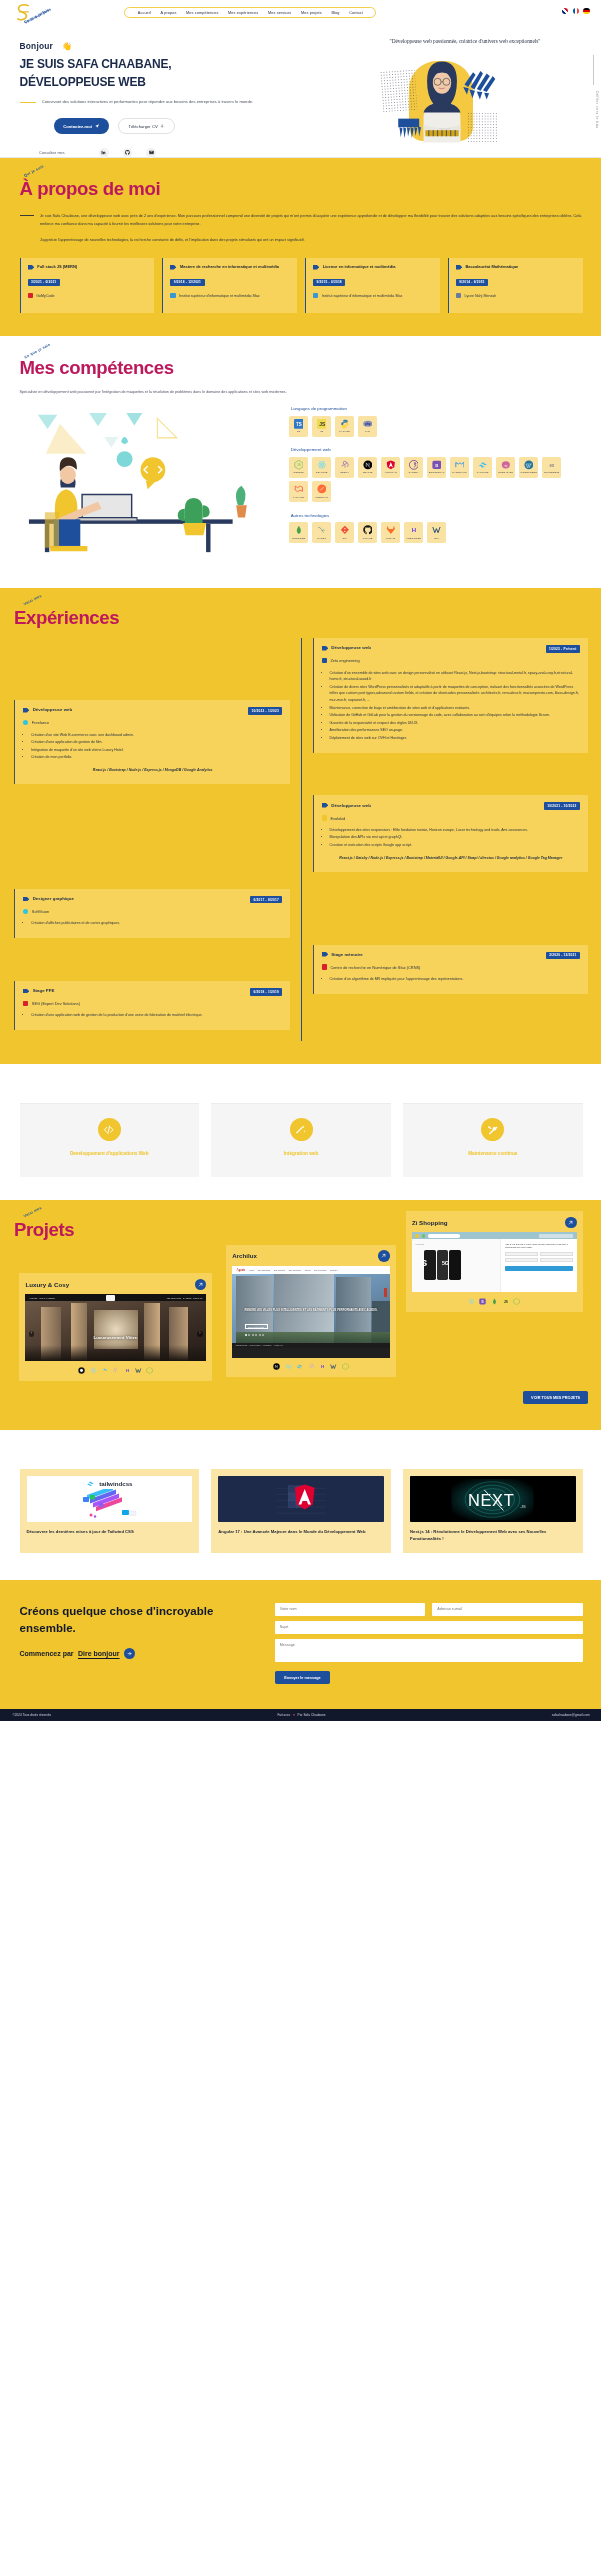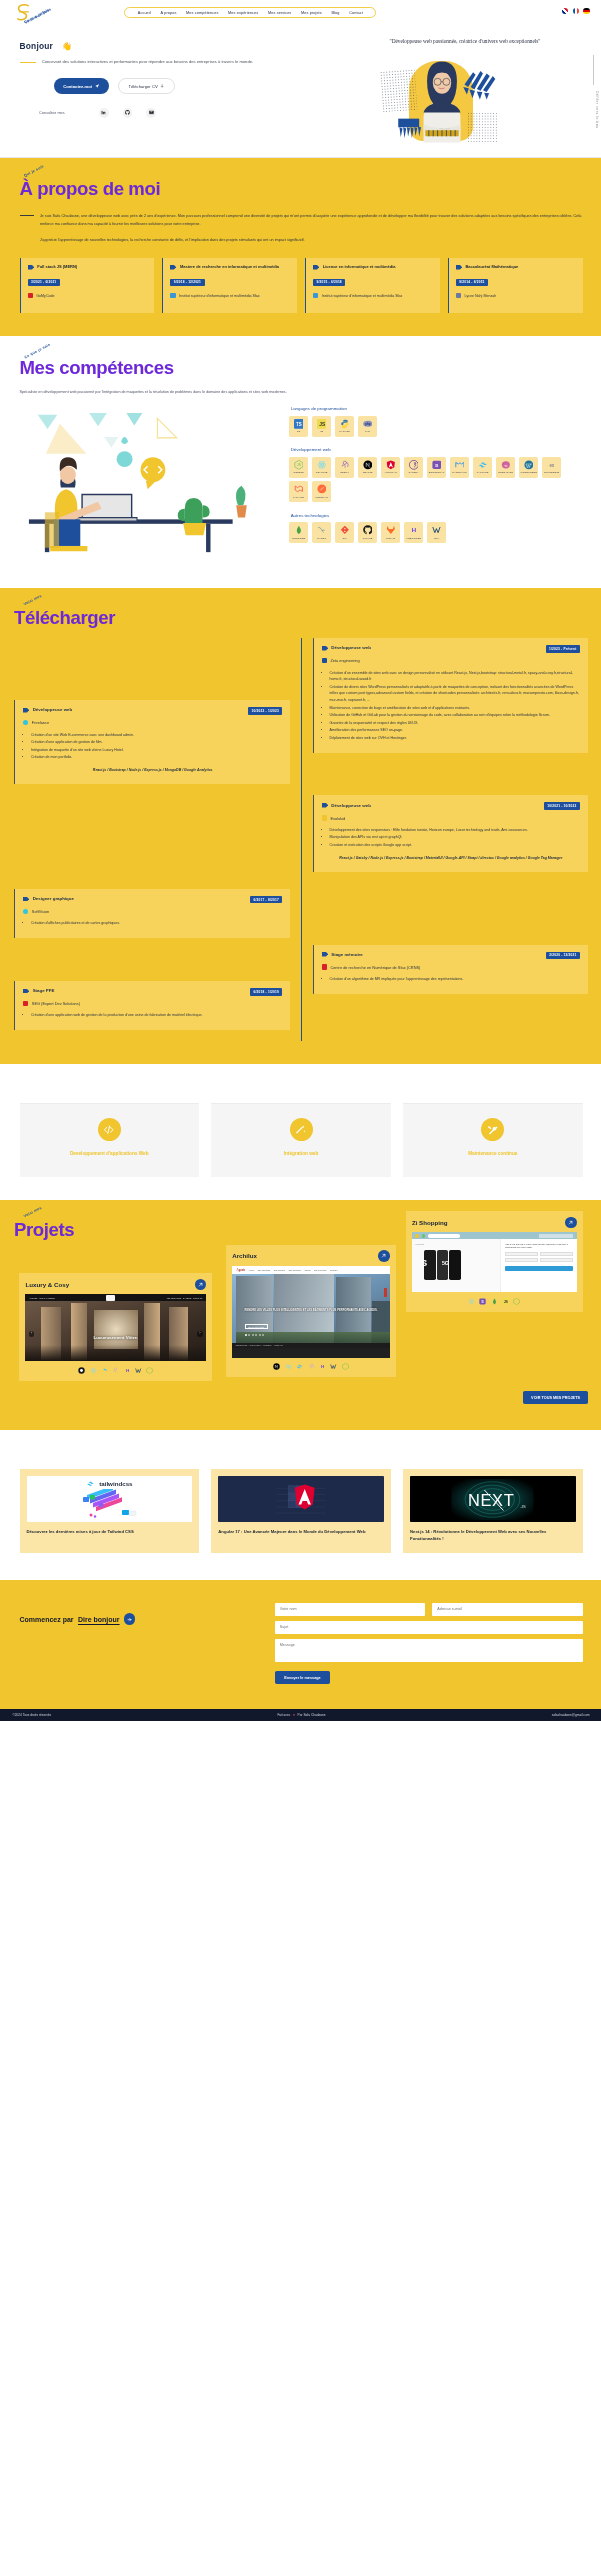--- a/index.html
+++ b/index.html
@@ -71,21 +71,21 @@
   .paint2 { position:absolute; left:34px; top:66px; width:37px; height:25px; }
   .scroll-line { position:absolute; right:8px; top:30px; width:0.9px; height:30px; background:#c9c9c9;}
   .scroll-text { position:absolute; right:3.5px; top:66px; font-size:3.5px; color:#8b8b8b;
                  writing-mode:vertical-rl; letter-spacing:0.5px;}
 
   
   .sec-yellow { background:#f0c52e; position:relative; }
   .sec-white { background:#fff; position:relative; }
   .eyebrow { font-size:3.7px; color:#1d4f9c; transform:rotate(-28deg); display:inline-block;
              position:absolute; font-weight:600; letter-spacing:0.3px;}
-  .big-title { font-size:18.6px; font-weight:bold; letter-spacing:-0.4px; color:#6d28d9;}
+  .big-title { font-size:18.6px; font-weight:bold; letter-spacing:-0.4px; color:#be185d;}
 
   
   .about { padding:19.5px 19.5px 23px 19.5px; }
   .about .eyebrow { left:23px; top:10.6px; }
   .about-body { display:flex; gap:6.2px; margin-top:12.4px; }
   .about-body .dash { background:#3a3a3a; margin-top:3.5px; width:14px;}
   .about-p { font-size:3.8px; line-height:2.25; color:#2e3440; }
   .about-p2 { font-size:3.8px; line-height:2.2; color:#2e3440; margin-top:7px; }
   .edu-grid { display:grid; grid-template-columns:repeat(4,1fr); gap:8px; margin-top:14px;}
   .edu-card { background:#f6d israel; }
@@ -219,20 +219,24 @@
       <span class="flag fr"></span>
       <span class="flag de"></span>
     </div>
   </div>
 
   <section class="hero">
     <div class="hero-left">
       <div class="bonjour">
         <span>Bonjour</span>
         <span class="wave">👋</span>
+      </div>
+      <div class="hero-title">
+        <div>JE SUIS SAFA CHAABANE,</div>
+        <div>DÉVELOPPEUSE WEB</div>
       </div>
       <div class="hero-sub">
         <span class="dash"></span>
         <p>Concevant des solutions interactives et performantes pour répondre aux besoins des entreprises à travers le monde.</p>
       </div>
       <div class="hero-btns">
         <button class="btn-primary">
           <span>Contactez-moi</span>
           <svg viewBox="0 0 16 16" width="4.4" height="4.4">
               <path d="M15 1 1 7l5 2 2 5z" fill="#fff"></path>
@@ -687,21 +691,21 @@
               </div>
           </div>
         </div>
 
       </div>
     </div>
   </section>
 
   <section class="sec-yellow exp">
     <span class="eyebrow">Voici mes</span>
-    <h2 class="big-title">Télécharger</h2>
+    <h2 class="big-title">Expériences</h2>
     <div class="exp-wrap">
 
       <div class="exp-col left">
         <div class="spacer-lg"></div>
 
         <div class="exp-card">
           <div class="exp-head">
             <div class="exp-role">
               <svg class="arrowtag" viewBox="0 0 14 10">
                   <path d="M0 0h9l5 5-5 5H0z" fill="#1d4f9c"></path>
@@ -1194,20 +1198,21 @@
             <text x="100" y="43" font-size="6" fill="#ddd" font-family="Liberation Sans">.JS</text>
           </svg>
         </div>
         <div class="blog-t">Next.js 14 : Révolutionne le Développement Web avec ses Nouvelles Fonctionnalités !</div>
       </div>
     </div>
   </section>
 
   <section class="contact">
     <div class="contact-left">
+      <div class="contact-h">Créons quelque chose d'incroyable ensemble.</div>
       <div class="contact-sub">
         <span>Commencez par</span>
         <u>Dire bonjour</u>
         <span class="circle-arrow">
             <svg viewBox="0 0 16 16">
               <path d="M3 8h9M8 4l4 4-4 4" stroke="#fff" stroke-width="2" fill="none" stroke-linecap="round"></path>
             </svg>
           </span>
       </div>
     </div>

